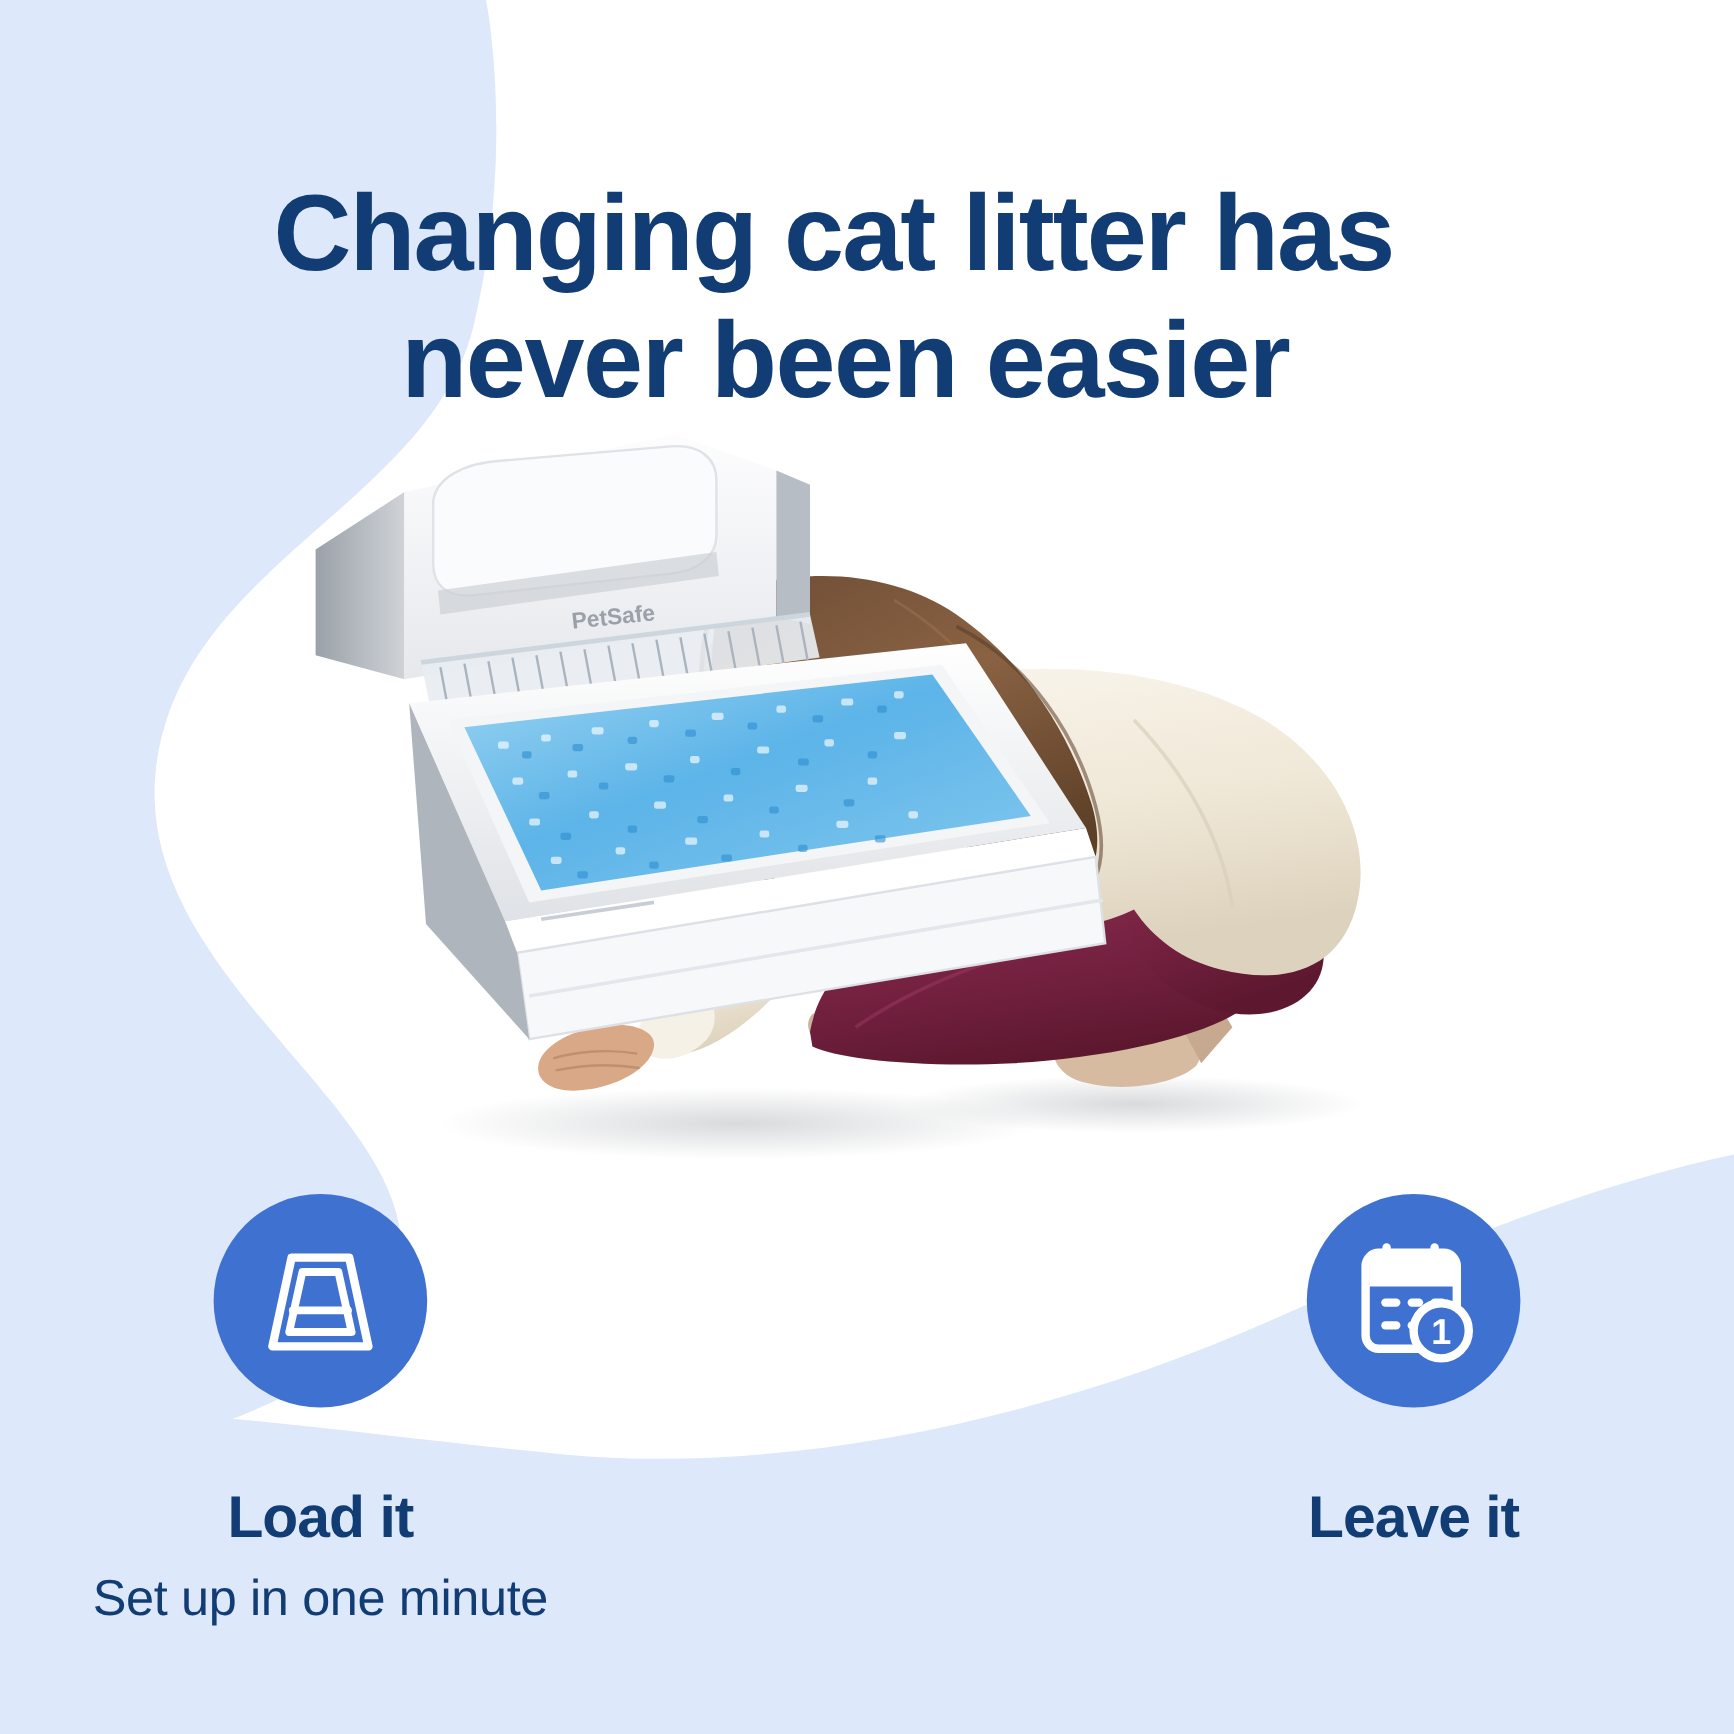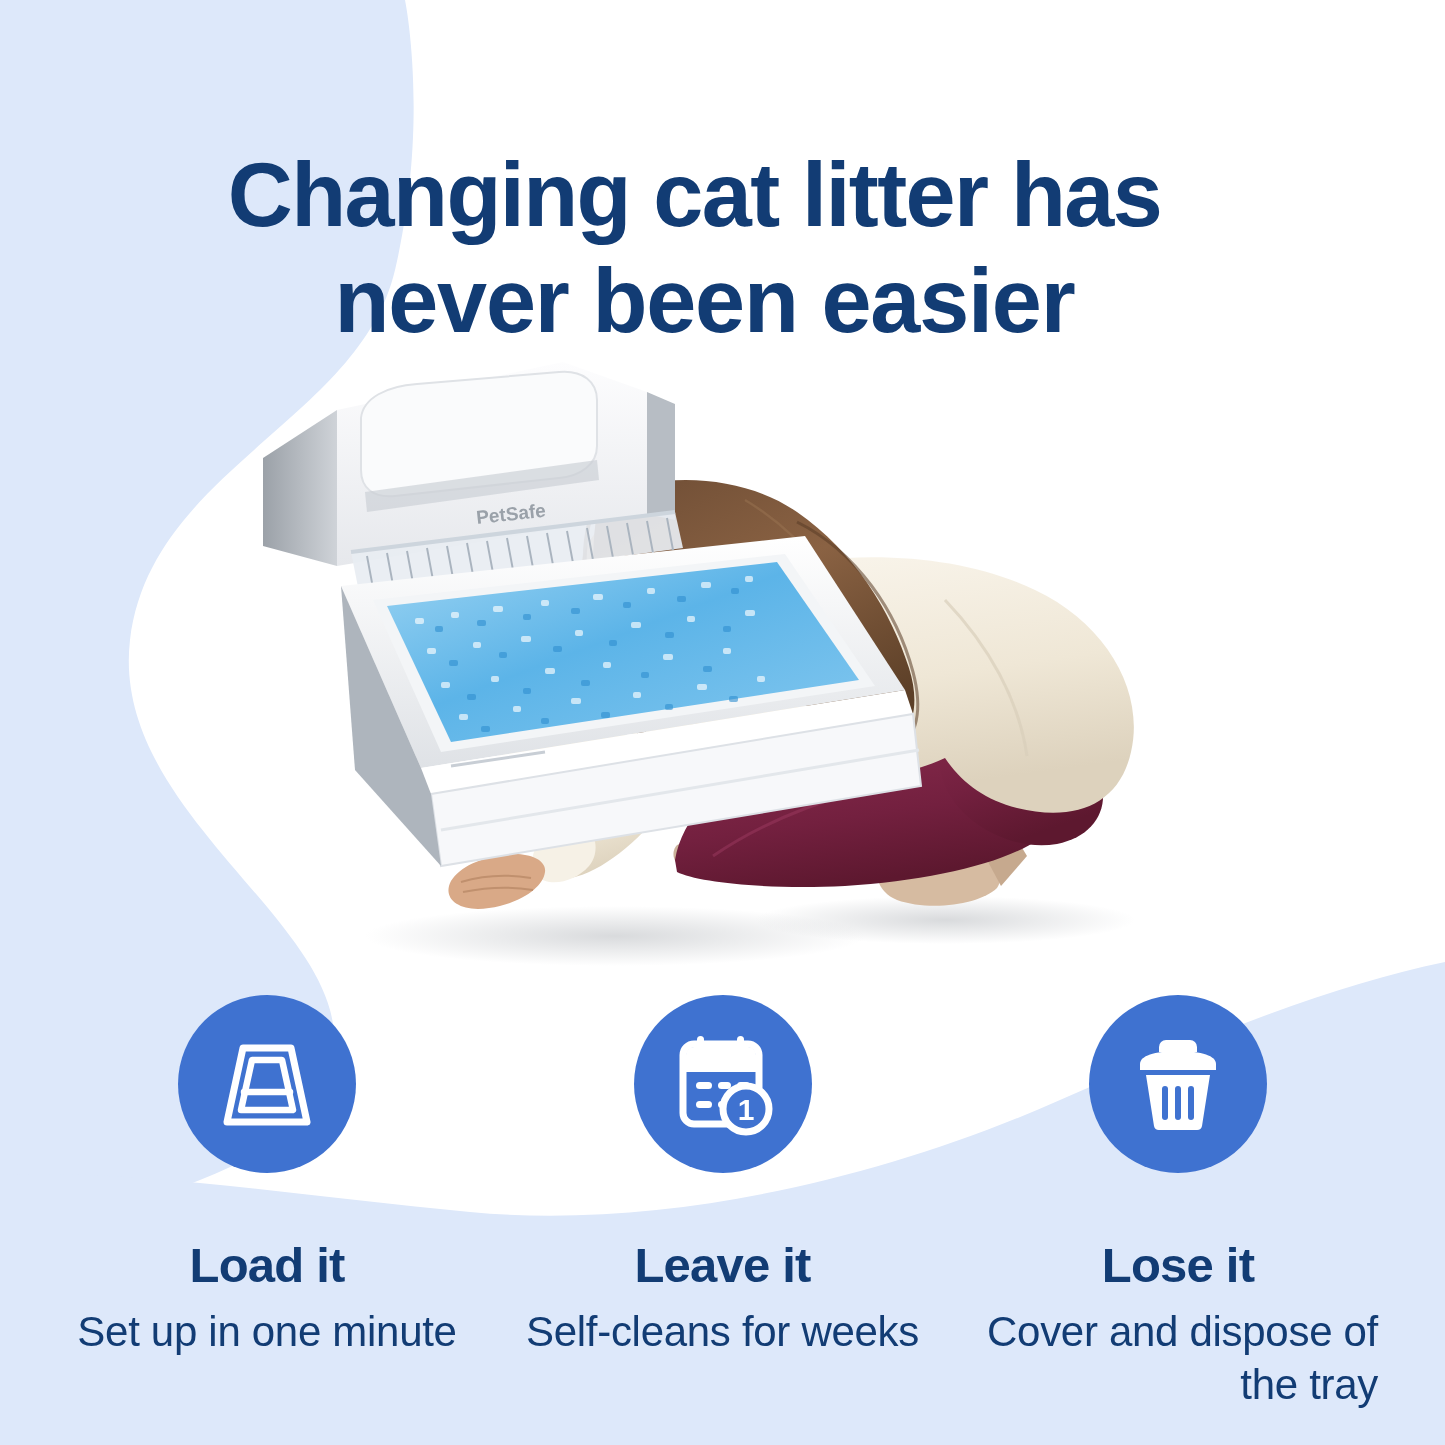--- a/index.html
+++ b/index.html
@@ -413,36 +413,17 @@
           <rect x="70" y="54" width="13" height="7" rx="3.5" fill="#ffffff"></rect>
 
           <rect x="29" y="73" width="16" height="7" rx="3.5" fill="#ffffff"></rect>
           <rect x="51" y="73" width="13" height="7" rx="3.5" fill="#ffffff"></rect>
 
           <circle cx="79" cy="81" r="23" fill="#3f72d0" stroke="#ffffff" stroke-width="7"></circle>
           <text x="79" y="92" text-anchor="middle" font-family="Liberation Sans, sans-serif" font-size="30" font-weight="700" fill="#ffffff">1</text>
         </svg>
       </div>
       <div class="feature-title">Leave it</div>
-      <div class="feature-desc">Self-cleans for weeks</div>
     </div>
 
-    <div class="feature">
-      <div class="icon-circle">
-        <svg width="108" height="108" viewBox="0 0 108 108">
-
-          <path d="M42,10 h24 a7,7 0 0 1 7,7 v5 h-38 v-5 a7,7 0 0 1 7,-7 z" fill="#ffffff"></path>
-
-          <path d="M16,34 C16,26 30,21 54,21 C78,21 92,26 92,34 L92,40 L16,40 Z" fill="#ffffff"></path>
-
-          <path d="M22,45 L86,45 L78,96 a5,5 0 0 1 -5,4 L35,100 a5,5 0 0 1 -5,-4 Z" fill="#ffffff"></path>
-
-          <rect x="38" y="56" width="6" height="34" rx="3" fill="#3f72d0"></rect>
-          <rect x="51" y="56" width="6" height="34" rx="3" fill="#3f72d0"></rect>
-          <rect x="64" y="56" width="6" height="34" rx="3" fill="#3f72d0"></rect>
-        </svg>
-      </div>
-      <div class="feature-title">Lose it</div>
-      <div class="feature-desc">Cover and dispose of the tray</div>
-    </div>
 
   </div>
 </div>
 
 </body></html>

